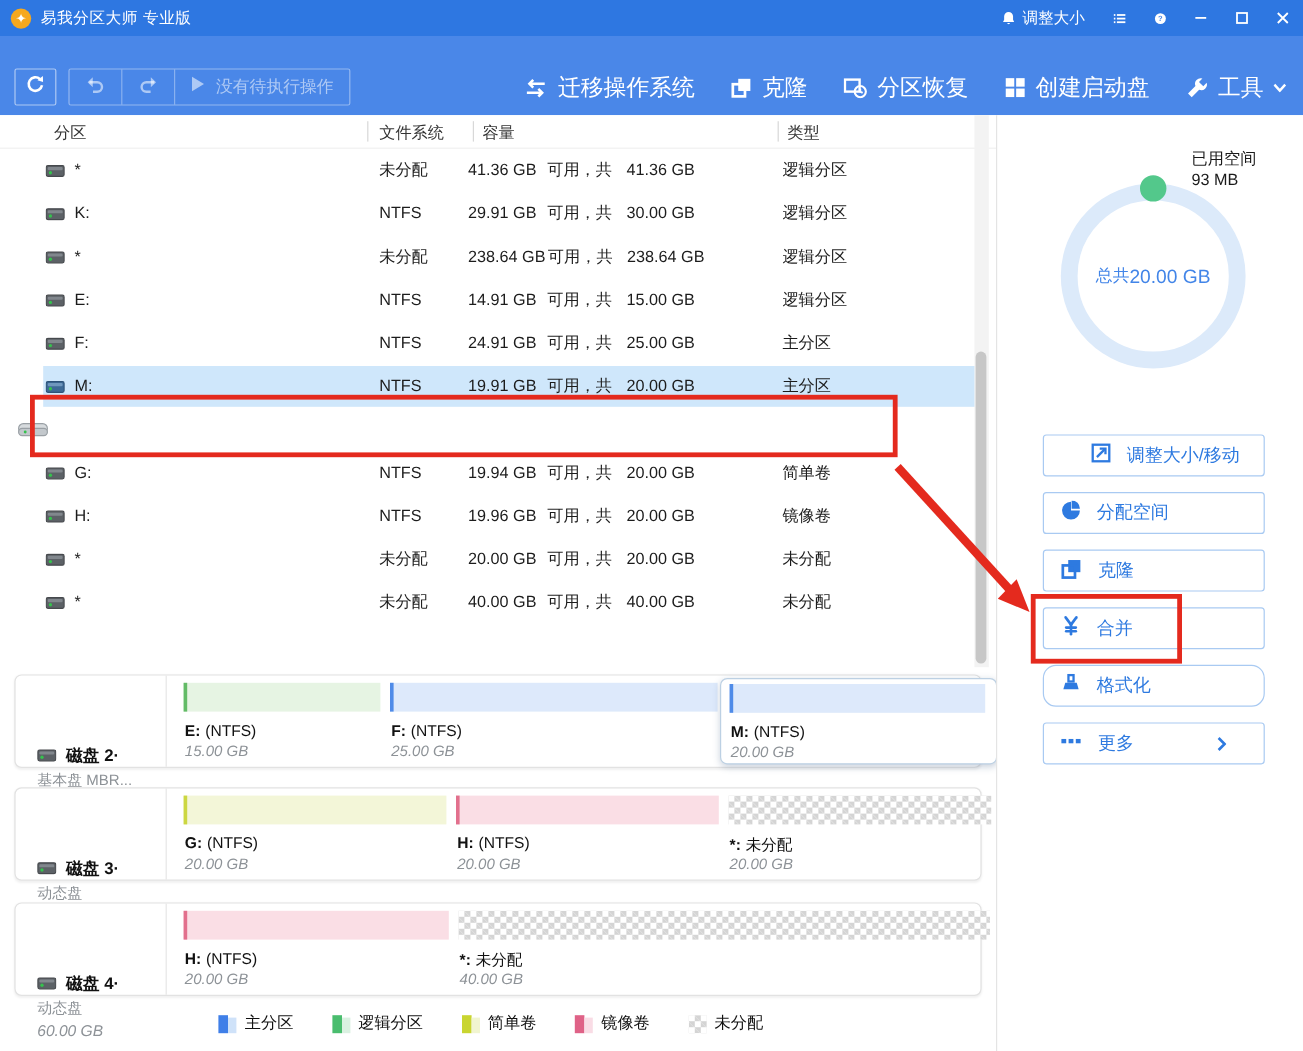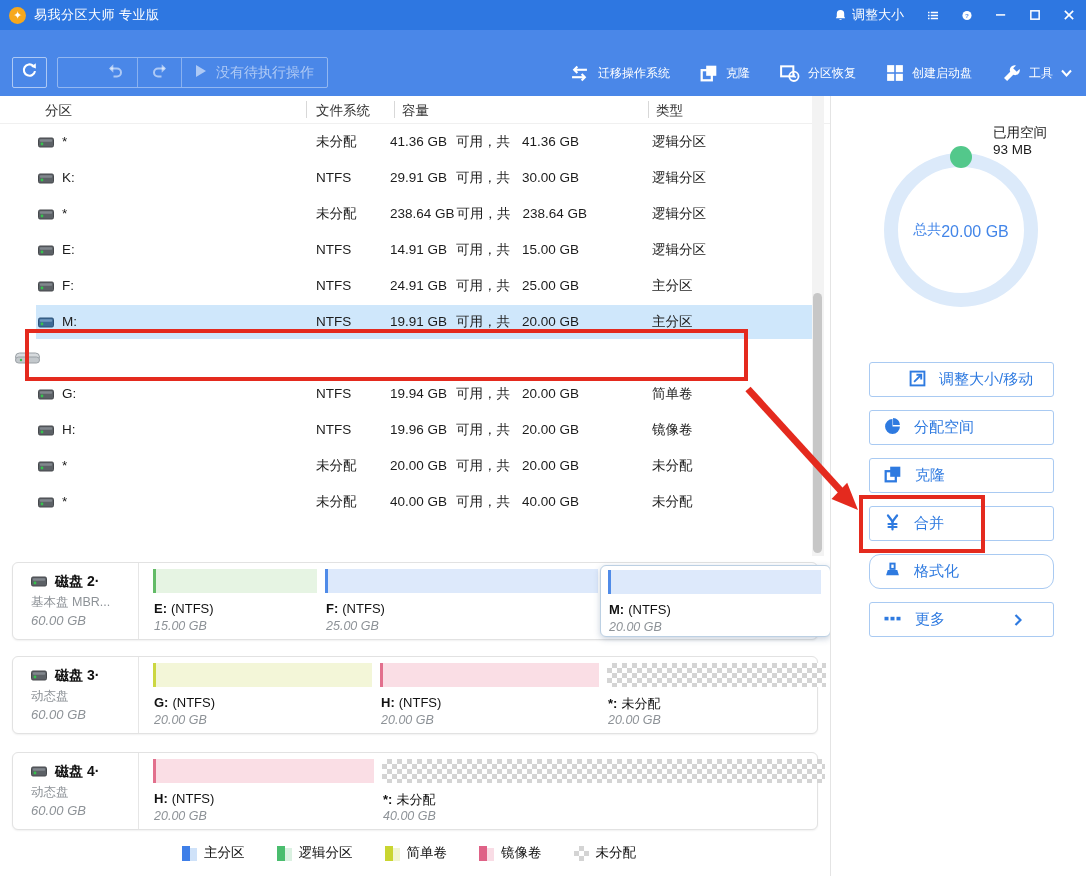--- a/index.html
+++ b/index.html
@@ -17,26 +17,26 @@
   .tb-item{display:flex;align-items:center;color:#fff;font-size:13px;gap:5px;padding:0 12px;height:100%;cursor:default;}
   .tb-item svg{display:block;}
   .winbtn{width:34px;height:100%;display:flex;align-items:center;justify-content:center;}
 
   
   .toolbar{position:absolute;left:0;top:30px;width:1086px;height:66px;background:#4a87e8;}
   .tbar-btn{position:absolute;border:1px solid rgba(255,255,255,.55);border-radius:2px;
             display:flex;align-items:center;justify-content:center;color:#fff;}
   #refresh-btn{left:12px;top:27px;width:35px;height:31px;}
   .tbar-group{position:absolute;left:57px;top:27px;height:31px;border:1px solid rgba(255,255,255,.40);
-              border-radius:2px;display:flex;align-items:stretch;padding-left:36px;}
+              border-radius:2px;display:flex;align-items:stretch;}
   .tg-cell{display:flex;align-items:center;justify-content:center;padding:0 13px;color:rgba(255,255,255,.55);}
   .tg-cell + .tg-cell{border-left:1px solid rgba(255,255,255,.35);}
   .pending-label{font-size:14px;color:rgba(255,255,255,.55);margin-left:9px;white-space:nowrap;}
   .nav{position:absolute;right:14px;top:27px;height:32px;display:flex;align-items:center;gap:30px;}
-  .nav-item{display:flex;align-items:center;gap:8px;color:#fff;font-size:12px;cursor:pointer;white-space:nowrap;}
+  .nav-item{display:flex;align-items:center;gap:8px;color:#fff;font-size:19px;cursor:pointer;white-space:nowrap;}
   .nav-item svg{display:block;}
 
   
   .left-pane{position:absolute;left:0;top:96px;width:830px;height:828px;background:#fff;}
   .phead{position:relative;height:28px;border-bottom:1px solid #f0f0f0;}
   .phead .hlabel{position:absolute;top:6px;font-size:13.5px;color:#333;}
   .phead .hdiv{position:absolute;top:5px;width:1px;height:17px;background:#d8d8d8;}
   .prow{position:relative;height:36px;font-size:13.5px;color:#1c1c1c;}
   .prow.selected::before{content:'';position:absolute;left:36px;right:14px;top:1px;bottom:1px;background:#cfe7fb;}
   .cell{position:absolute;top:0;line-height:36px;white-space:nowrap;}
@@ -52,21 +52,21 @@
   .g-detail{font-weight:normal;}
 
   
   .vscroll-track{position:absolute;left:812px;top:0;width:12px;height:460px;background:#f3f3f3;}
   .vscroll-thumb{position:absolute;left:813px;top:197px;width:9px;height:260px;background:#c7c7c7;border-radius:5px;}
 
   
   .disk-card{position:absolute;left:12px;width:806px;height:78px;background:#fff;
              border:1px solid #e2e2e2;border-radius:6px;box-shadow:0 1px 2px rgba(0,0,0,.06);}
   .dc-label{position:absolute;left:0;top:0;width:126px;height:100%;border-right:1px solid #e6e6e6;padding:10px 0 0 18px;}
-  .dc-name{font-size:14px;font-weight:bold;color:#111;display:flex;align-items:center;gap:8px;white-space:nowrap;}
+  .dc-name{font-size:14px;font-weight:bold;color:#111;display:flex;align-items:center;gap:8px;white-space:nowrap;margin-top:48px;}
   .dc-sub{font-size:12.5px;color:#8d9297;margin-top:3px;white-space:nowrap;}
   .dc-size{font-size:13px;color:#8d9297;font-style:italic;margin-top:2px;}
   .pcell{position:absolute;top:6px;height:66px;}
   .pbar{position:absolute;left:0;top:0;right:0;height:24px;}
   .pbar.primary{background:#dde9fb;border-left:3px solid #4f8be8;}
   .pbar.logical{background:#e6f4e3;border-left:3px solid #63bb67;}
   .pbar.simple{background:#f3f6d8;border-left:3px solid #ccd741;}
   .pbar.mirror{background:#fadee5;border-left:3px solid #e2708d;}
   .checker{background-color:#fff;background-image:
       linear-gradient(45deg,#d4d4d4 25%,transparent 25%,transparent 75%,#d4d4d4 75%),

